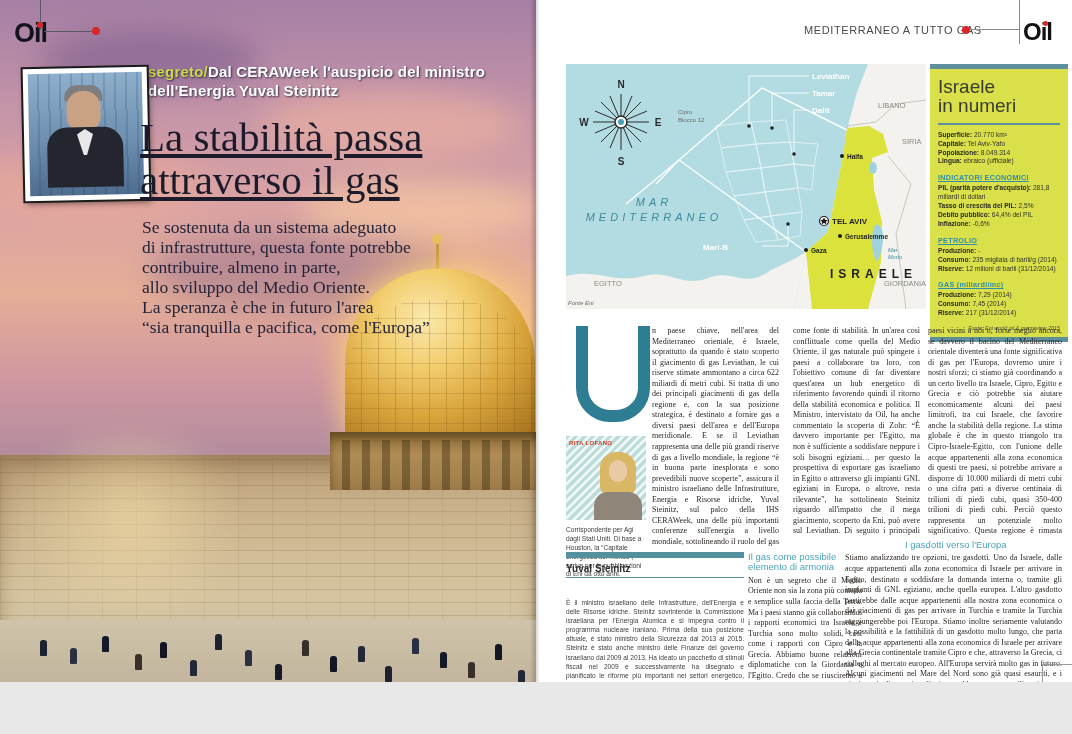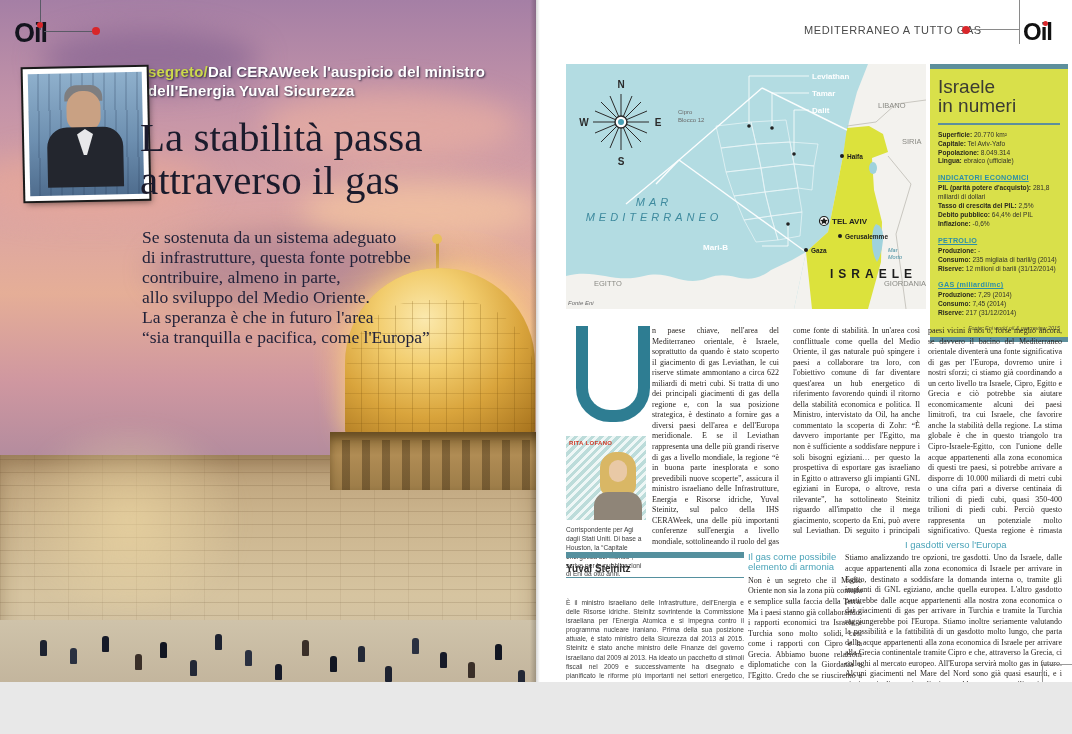--- a/index.html
+++ b/index.html
@@ -56,22 +56,22 @@
   .photo-inner{position:relative;width:100%;height:100%;overflow:hidden;
     background:linear-gradient(180deg,#8fb0cc 0%,#6d8fb0 55%,#4f6d8e 100%);}
   .photo-ind{position:absolute;inset:0;opacity:.35;
     background:repeating-linear-gradient(90deg,transparent 0 9px,rgba(30,50,80,.5) 9px 11px);}
   .man-head{position:absolute;left:38px;top:18px;width:34px;height:40px;border-radius:16px 16px 14px 14px;background:#c9a183;}
   .man-hair{position:absolute;left:36px;top:12px;width:38px;height:16px;border-radius:12px 12px 0 0;background:#7e7e80;}
   .man-body{position:absolute;left:18px;top:54px;width:76px;height:60px;border-radius:20px 20px 0 0;background:#23262e;}
   .man-shirt{position:absolute;left:48px;top:56px;width:16px;height:26px;background:#e8e8ea;clip-path:polygon(50% 0,100% 20%,60% 100%,40% 100%,0 20%);}
 
   .main-title{left:140px;top:116px;width:400px;font-family:"Liberation Serif",serif;
-    font-size:41px;line-height:1.05;color:#1b1b2c;white-space:pre-line;font-weight:500;}
-  .standfirst{left:142px;top:228px;width:360px;font-family:"Liberation Serif",serif;
+    font-size:41px;line-height:1.05;color:#1b1b2c;white-space:pre-line;font-weight:500;text-decoration:underline;}
+  .standfirst{left:142px;top:218px;width:360px;font-family:"Liberation Serif",serif;
     font-size:17.5px;line-height:1.14;color:#23233a;white-space:pre-line;}
   .pn-left{left:120px;top:690px;font-size:14px;color:rgba(255,255,255,.9);}
 
   
   .runhead{left:804px;top:24px;font-size:11px;letter-spacing:.6px;color:#4a4a4a;}
   .logo-right{left:1023px;top:18px;font-size:24px;color:#111;}
 
   
   .map-box{left:566px;top:64px;width:360px;height:245px;}
   .map-credit{left:568px;top:300px;font-size:6px;font-style:italic;color:#6a6a6a;}
@@ -150,21 +150,21 @@
     <div class="person" style="left:40px;top:640px;box-shadow:30px 8px 0 #2a3040,62px -4px 0 #161a28,95px 14px 0 #3a2f28,120px 2px 0 #121622,150px 20px 0 #232836,175px -6px 0 #1d2230,205px 10px 0 #2a3040,235px 24px 0 #161a28,262px 0 0 #3a2f28,290px 16px 0 #121622,318px 6px 0 #232836,345px 26px 0 #1d2230,372px -2px 0 #2a3040,400px 12px 0 #161a28,428px 22px 0 #3a2f28,455px 4px 0 #121622,478px 30px 0 #232836,60px 50px 0 2px #11141f,130px 58px 0 2px #232633,210px 62px 0 2px #171a26,290px 54px 0 2px #10131d,370px 64px 0 2px #20242f,440px 56px 0 2px #141824,20px 66px 0 2px #1a1e2a"></div>
 
     <div class="abs rule" style="left:40px;top:0;width:1px;height:30px;"></div>
     <div class="abs oil-logo logo-left"><span>Oil</span></div>
     <div class="logo-dot" style="left:37px;top:22px;"></div>
     <div class="abs rule" style="left:44px;top:31px;width:48px;height:1px;"></div>
     <div class="abs red-bullet" style="left:92px;top:27px;"></div>
 
     <div class="abs kicker">
       <span class="hl">segreto/</span><span>Dal CERAWeek l'auspicio del ministro</span><br>
-      <span>dell'Energia Yuval Sicurezza</span>
+      <span>dell'Energia Yuval Steinitz</span>
     </div>
 
     <div class="abs photo-frame">
       <div class="photo-inner">
         <div class="photo-ind"></div>
         <div class="man-hair"></div>
         <div class="man-head"></div>
         <div class="man-body"></div>
         <div class="man-shirt"></div>
       </div>

